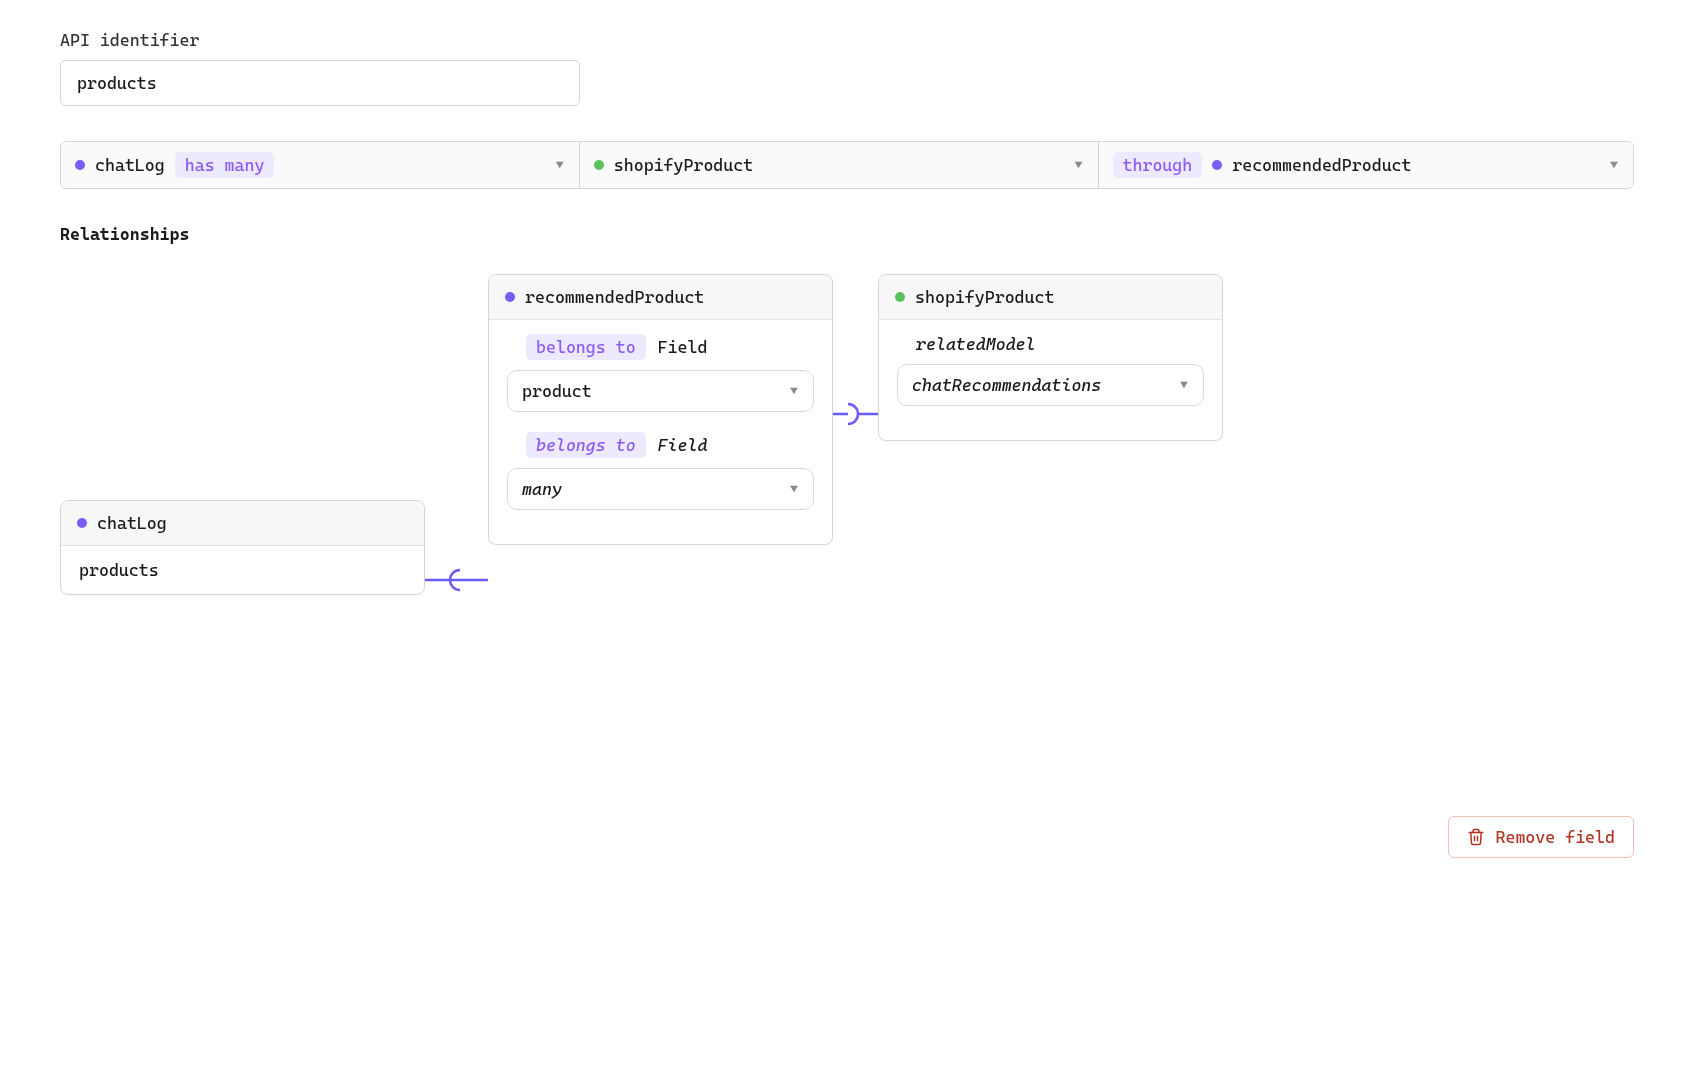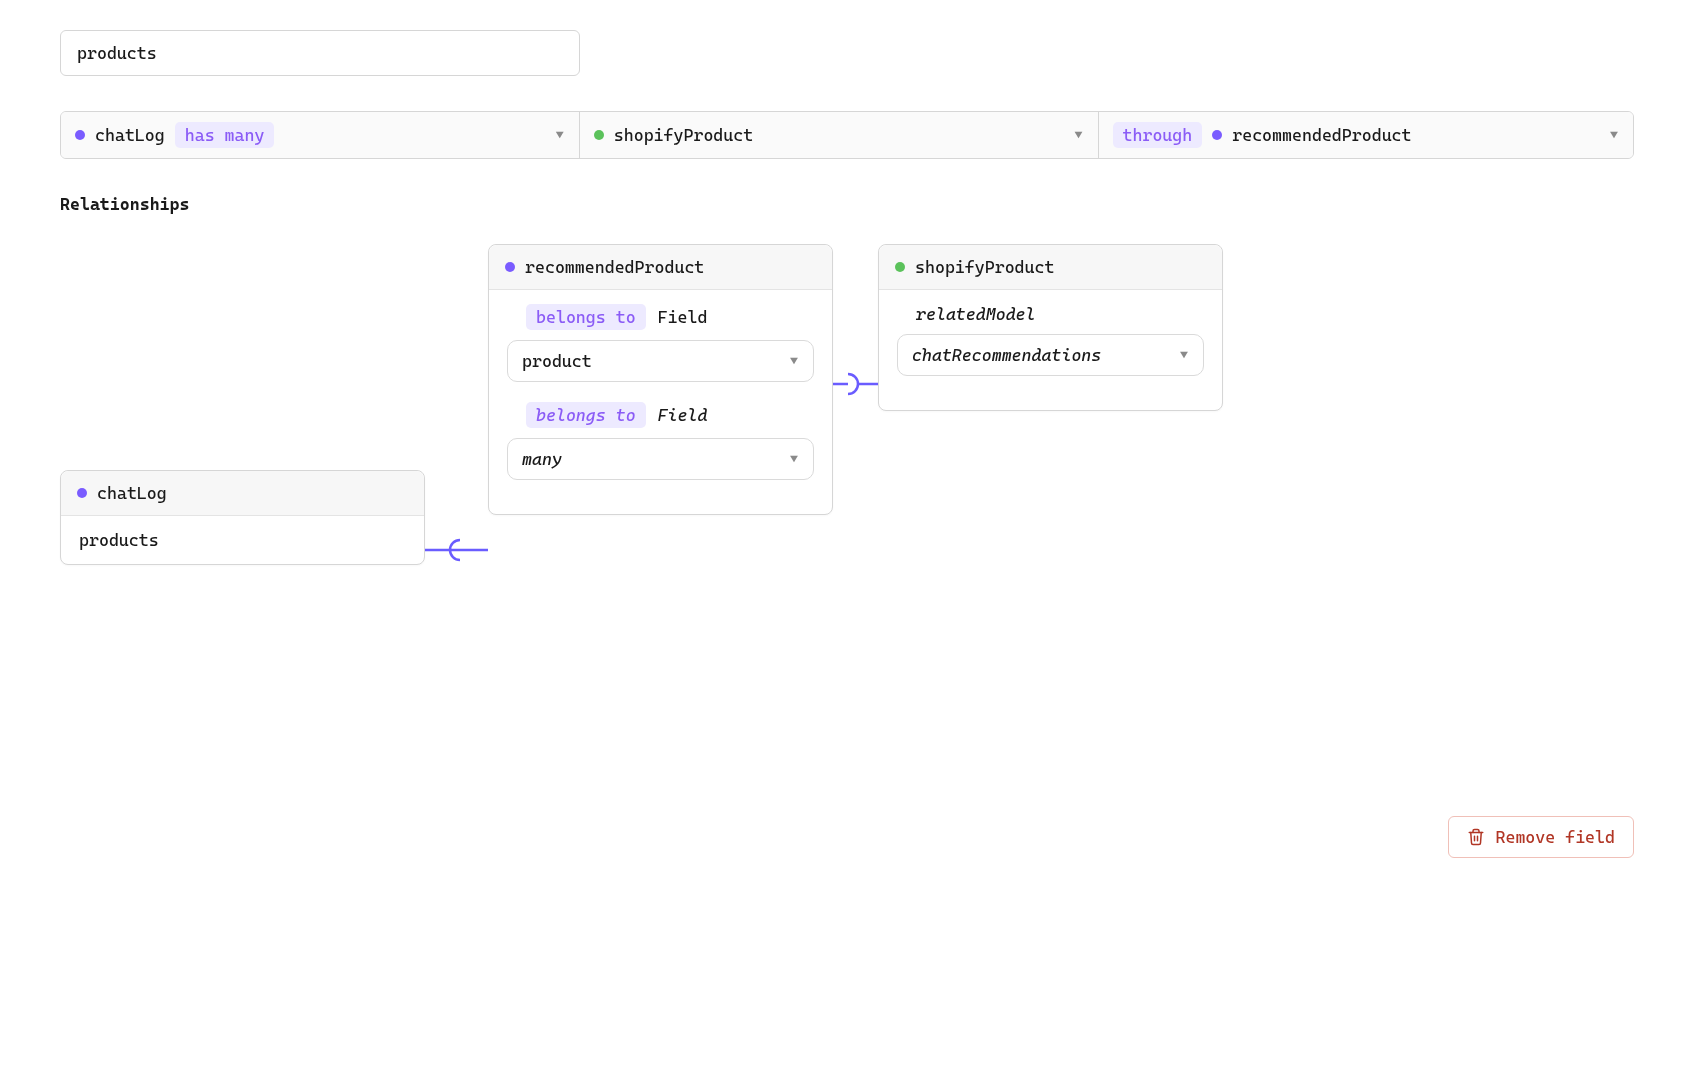--- a/index.html
+++ b/index.html
@@ -134,20 +134,21 @@
     margin-top: 32px;
   }
   .remove-btn svg { width: 18px; height: 18px; }
 
   .connectors { position: absolute; inset: 0; pointer-events: none; }
 </style>
 </head>
 <body>
 
 <div class="section">
+  <div class="label">API identifier</div>
   <input class="input-text" type="text" value="products" style="">
 </div>
 
 <div class="section">
   <div class="row-selectors">
     <div class="selector" style="flex:0 0 33%;">
       <span class="dot purple"></span>
       <span class="text">chatLog</span>
       <span class="badge">has many</span>
       <span class="chev">▾</span>

